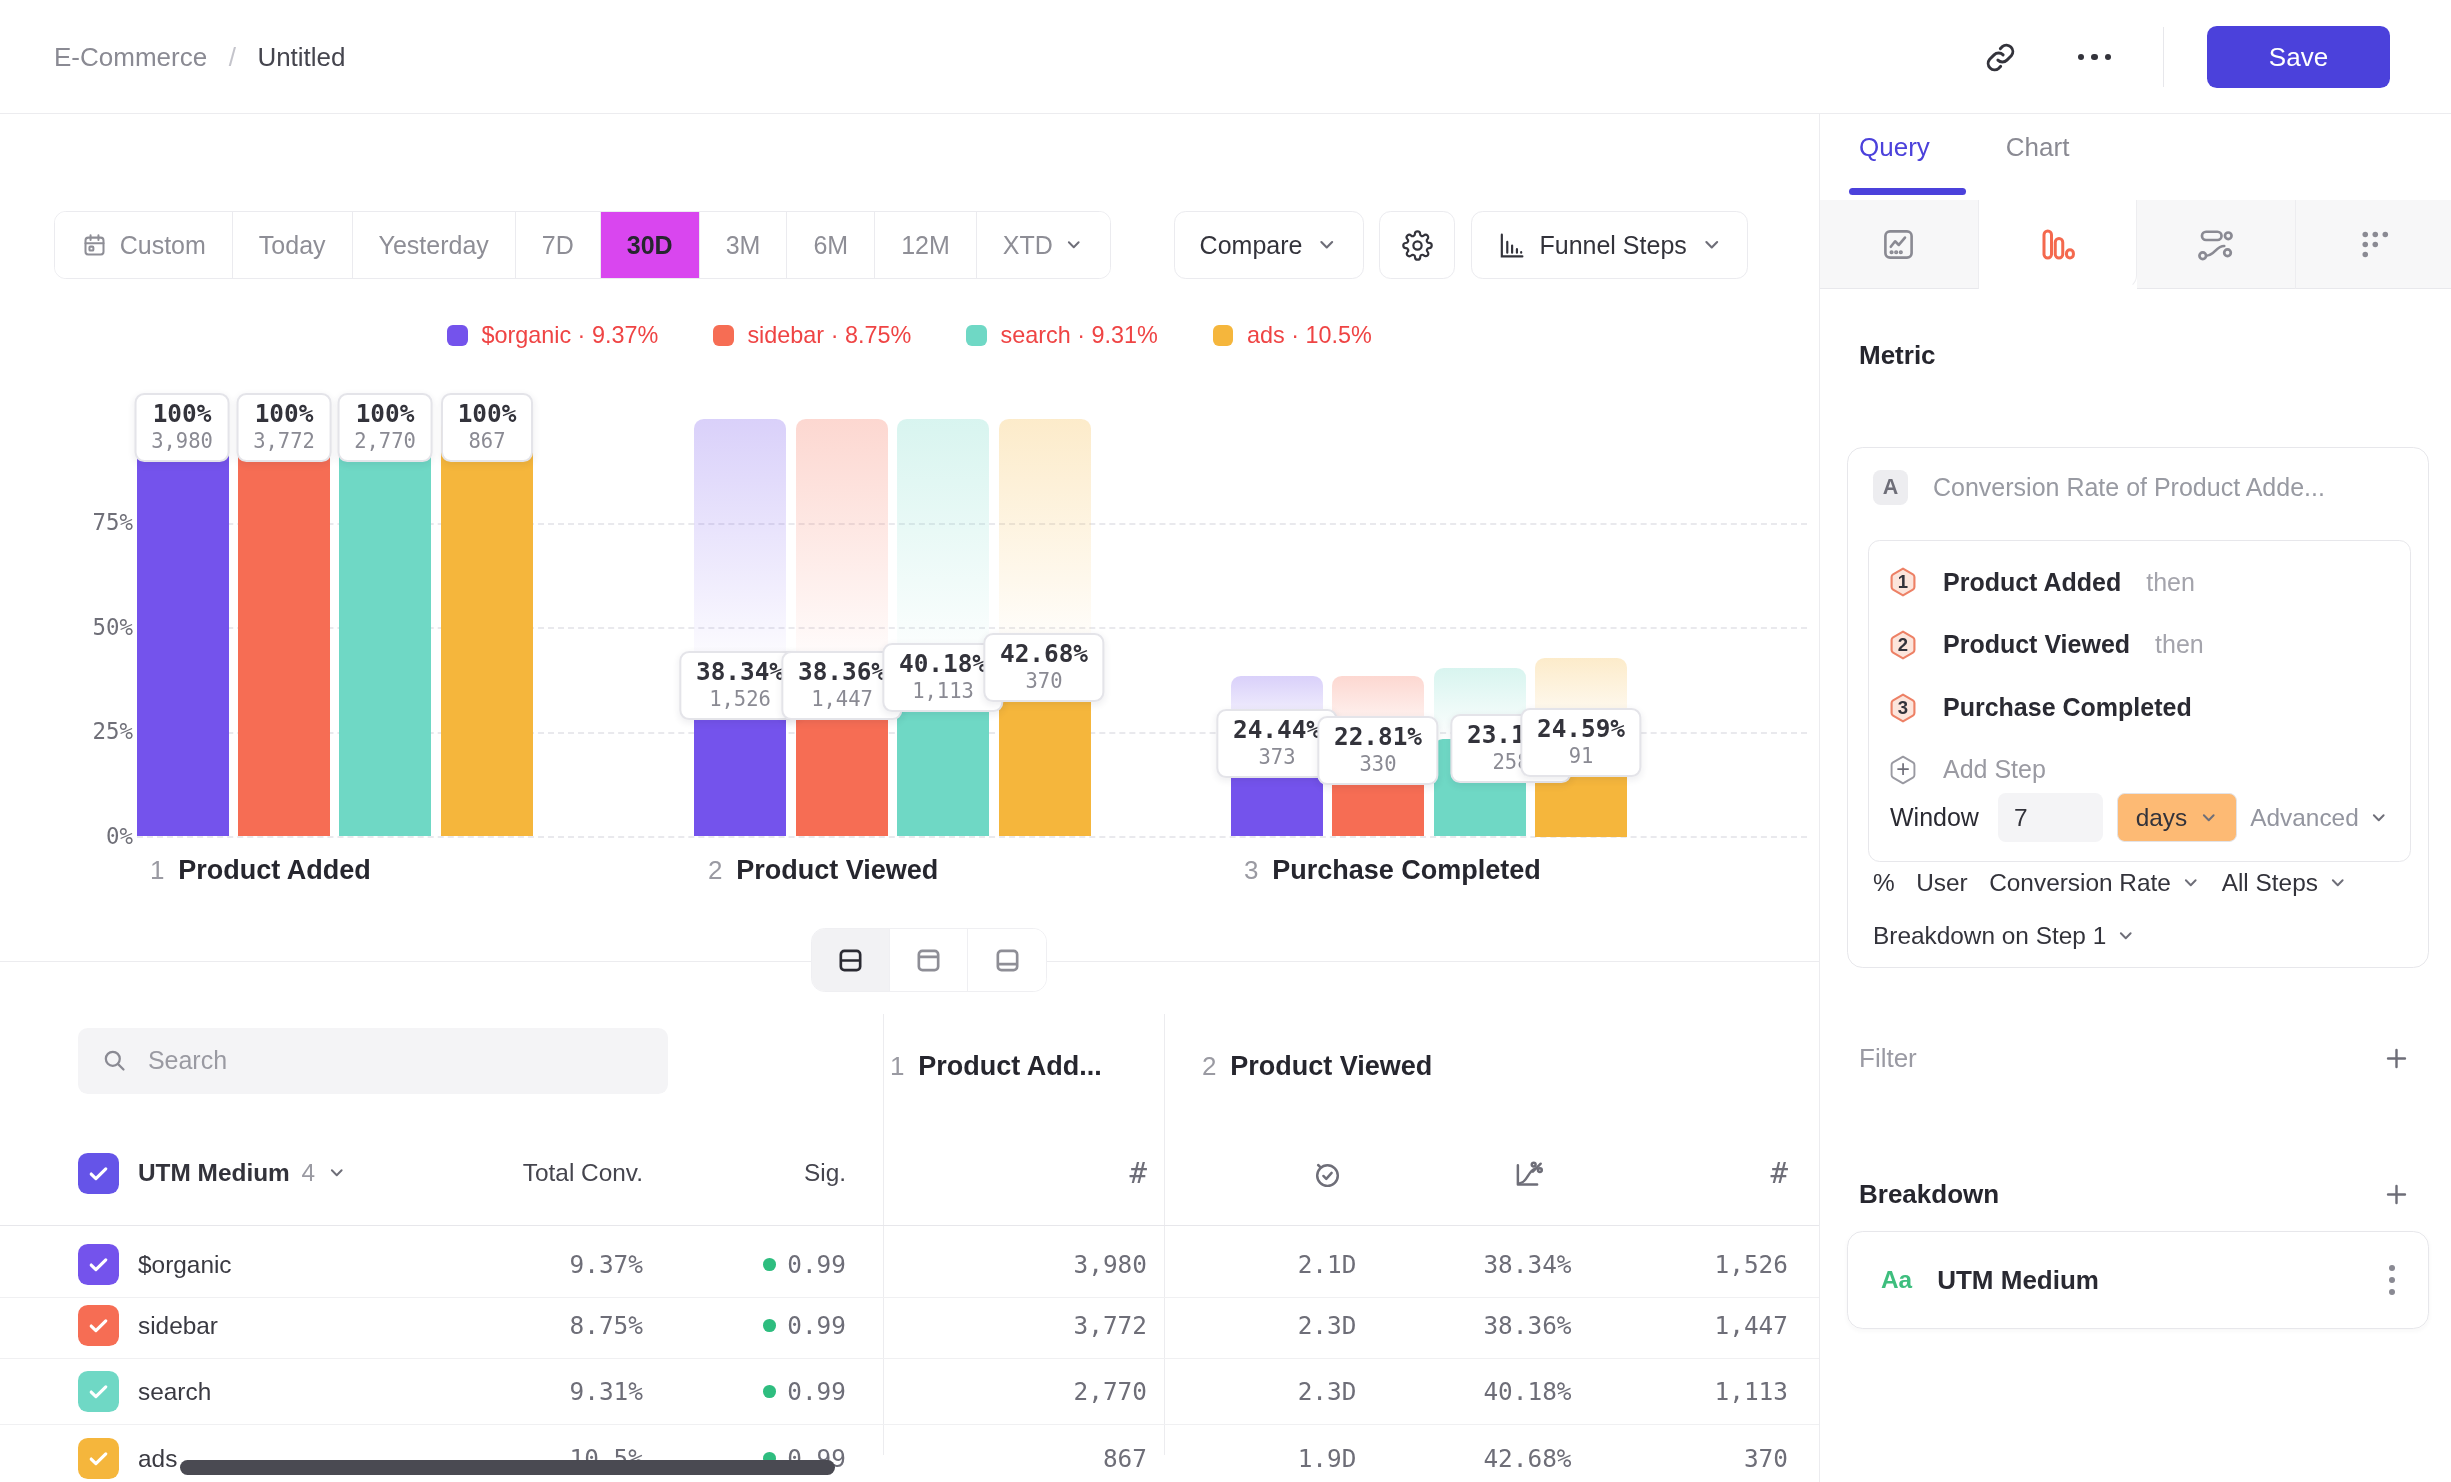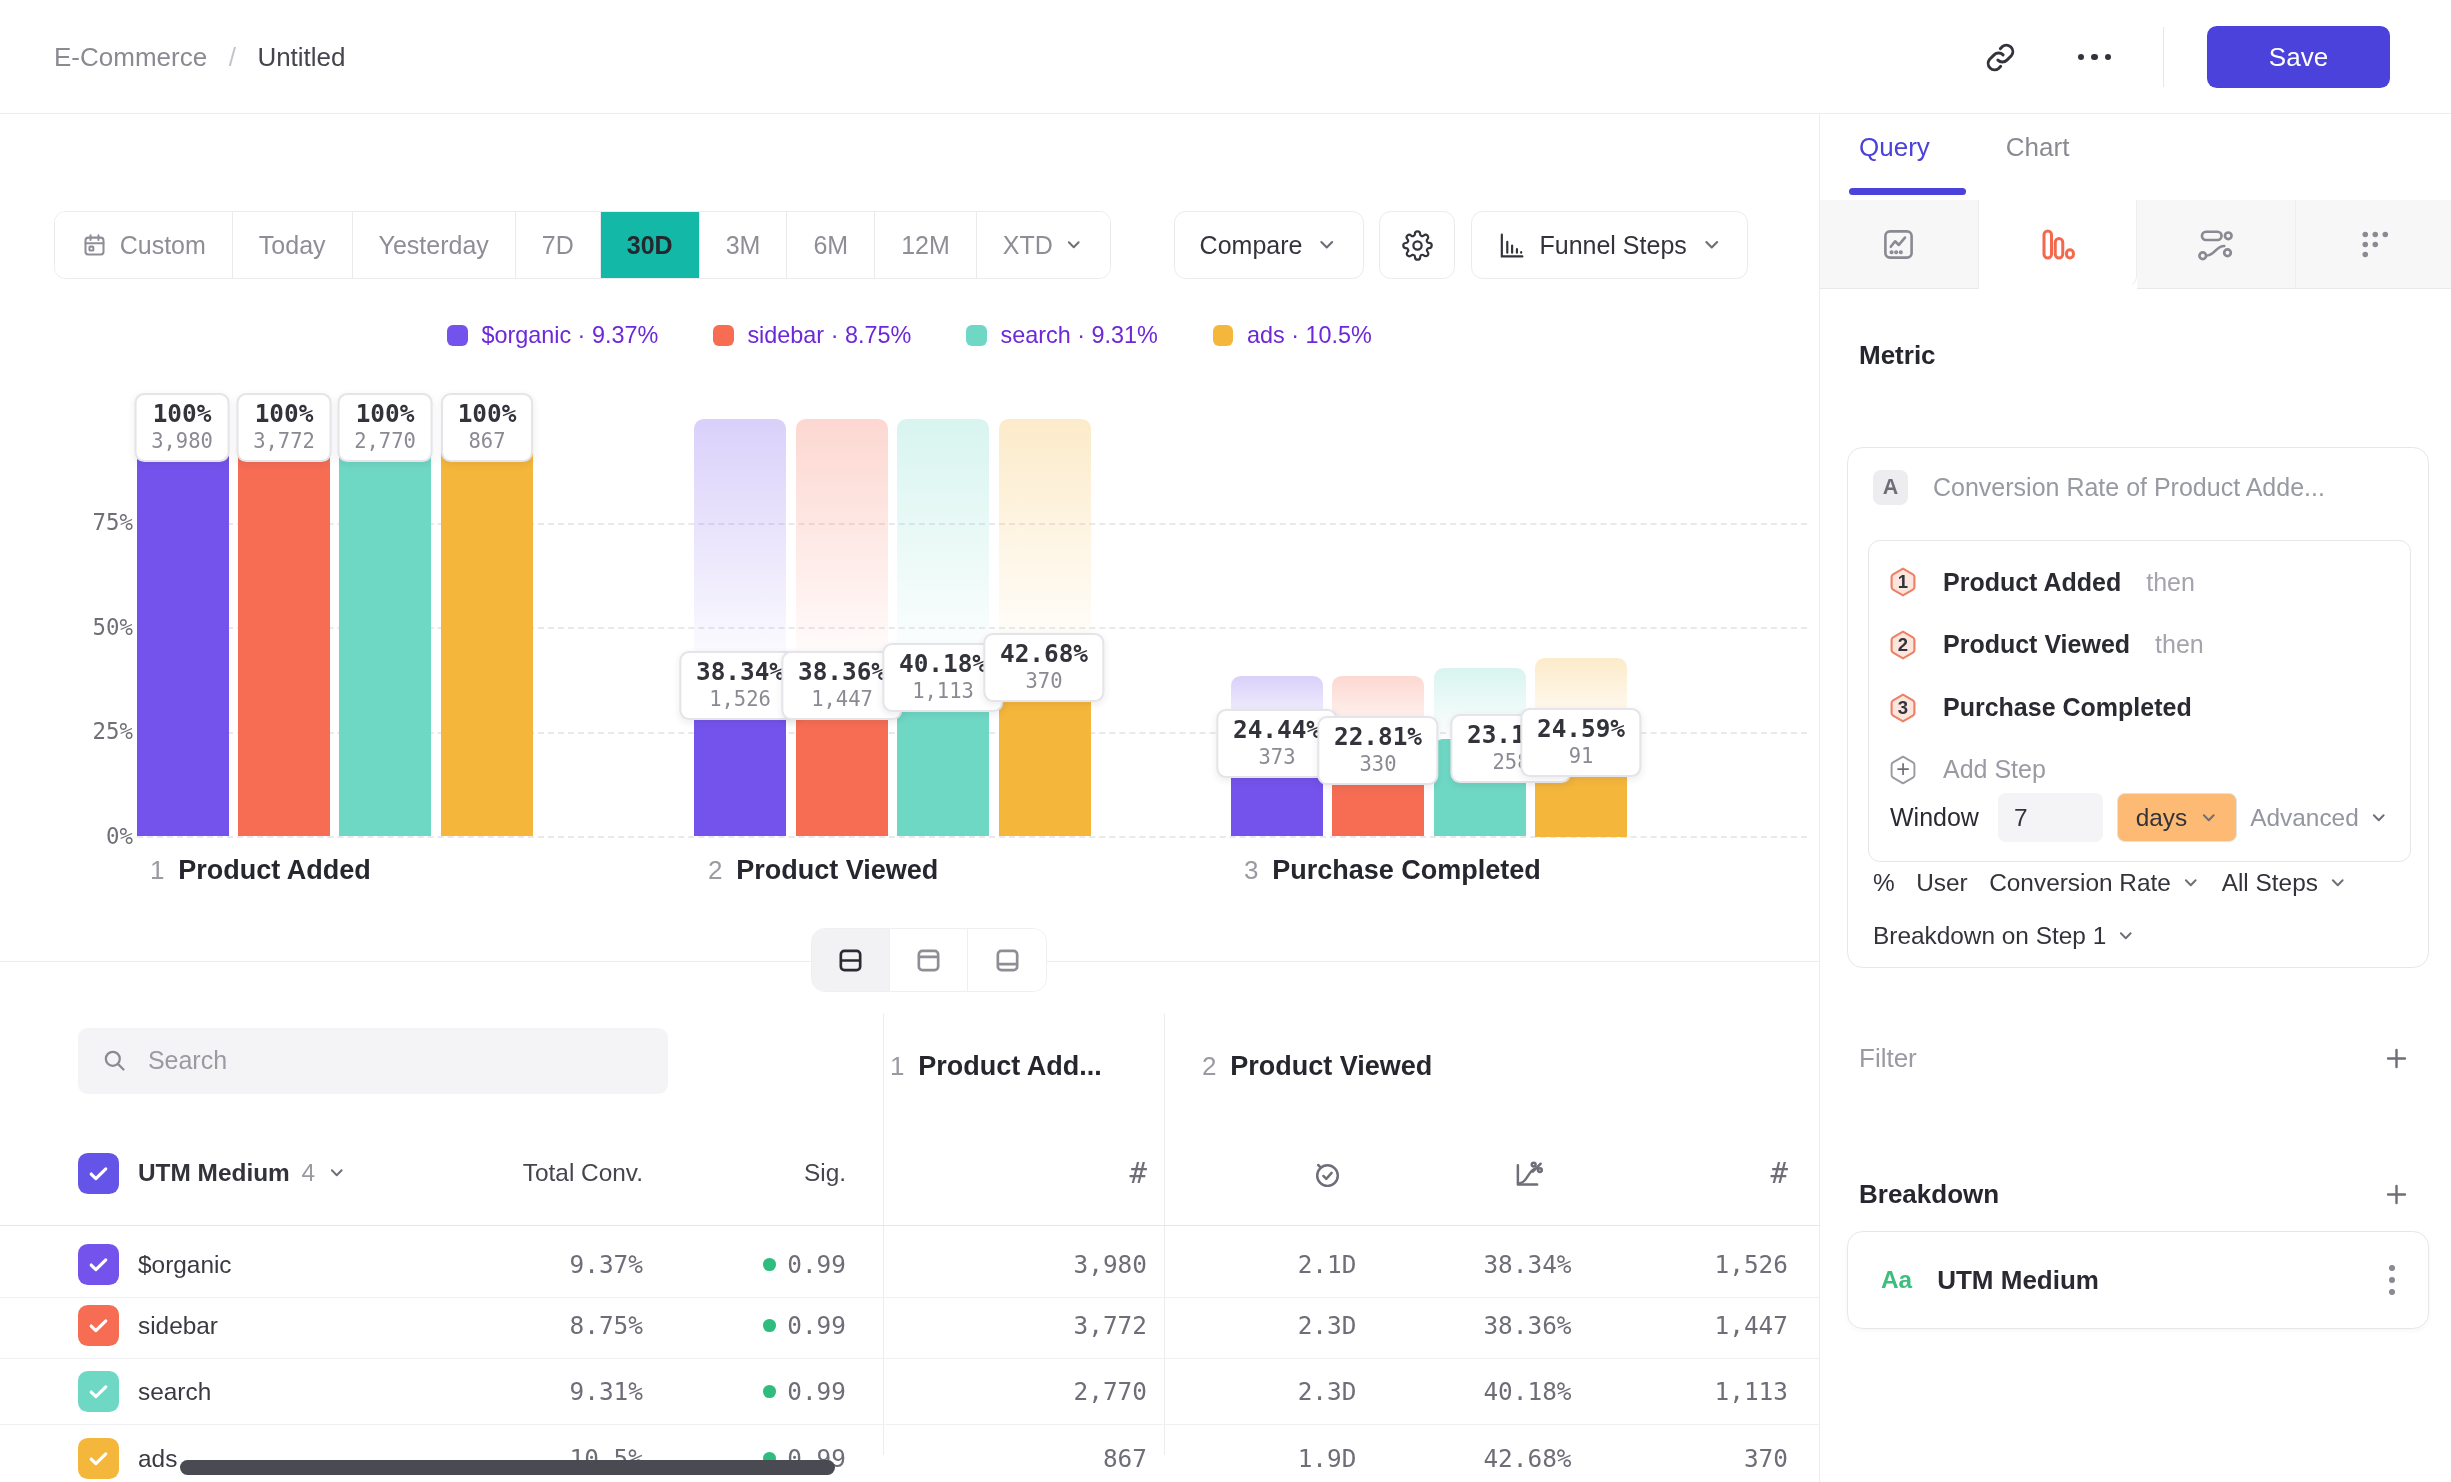--- a/index.html
+++ b/index.html
@@ -23,29 +23,29 @@
   .hdr-divider { width:1px; height:60px; background:#E7E7EB; }
   .save-btn { width:183px; height:62px; background:#4B41DB; color:#fff; border:none; border-radius:9.8px;
     font-size:26px; font-family:inherit; cursor:pointer; }
 
   
   #toolbar { position:absolute; left:54px; top:211px; width:1694px; height:68px; }
   .seg { display:inline-flex; height:68px; border:1px solid #EBEBEF; border-radius:11.7px; overflow:hidden; background:#fff; }
   .range-btn { display:flex; align-items:center; gap:11.7px; padding:0 26px; font-size:25px; color:#8E8E96;
     border-right:1px solid #EBEBEF; cursor:pointer; white-space:nowrap; background:#fff; }
   .range-btn:last-child { border-right:none; }
-  .range-btn.active { background:#14b8a6; color:#26262E; font-weight:700; }
+  .range-btn.active { background:#d946ef; color:#26262E; font-weight:700; }
   .tb-right { position:absolute; right:0; top:0; display:flex; gap:15.6px; }
   .tb-btn { display:flex; align-items:center; gap:13.7px; height:68px; padding:0 25px; border:1px solid #EBEBEF;
     border-radius:11.7px; background:#fff; font-size:25px; color:#33333B; font-weight:500; cursor:pointer; }
   .chev { color:#6E6E78; }
 
   
   #legend { position:absolute; left:0; top:322px; width:1819px; display:flex; justify-content:center; gap:55px; }
-  .lg-item { display:flex; align-items:center; gap:13.7px; font-size:23.4px; color:#6d28d9; cursor:pointer; }
+  .lg-item { display:flex; align-items:center; gap:13.7px; font-size:23.4px; color:#ef4444; cursor:pointer; }
   .lg-swatch { width:20.5px; height:20.5px; border-radius:5.9px; }
 
   
   #chart { position:absolute; left:0; top:371px; width:1819px; height:566px; }
   .gridline { position:absolute; left:137px; width:1670px; border-top:2px dashed #E9E9ED; }
   .ytick { position:absolute; left:59px; width:74px; text-align:right; font-size:22.4px; color:#6F6F78; }
   .gbar { position:absolute; border-radius:8.8px 8.8px 0 0; cursor:pointer; }
   .ghost { position:absolute; border-radius:9.8px 9.8px 0 0; }
   .blabel { position:absolute; transform:translateX(-50%); background:#fff; border:2px solid #E4E4E9; border-radius:9.8px;
     padding:3.9px 14.6px 6.8px; text-align:center; box-shadow:0 2.9px 7.8px rgba(40,40,60,.08); z-index:5; white-space:nowrap; }

